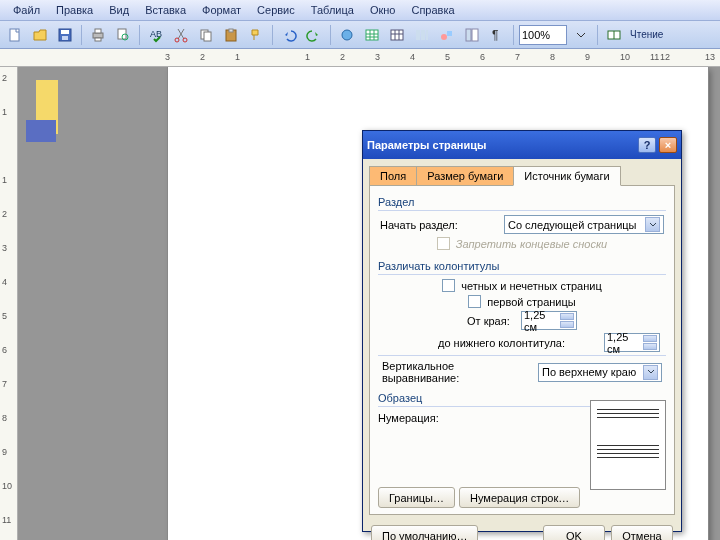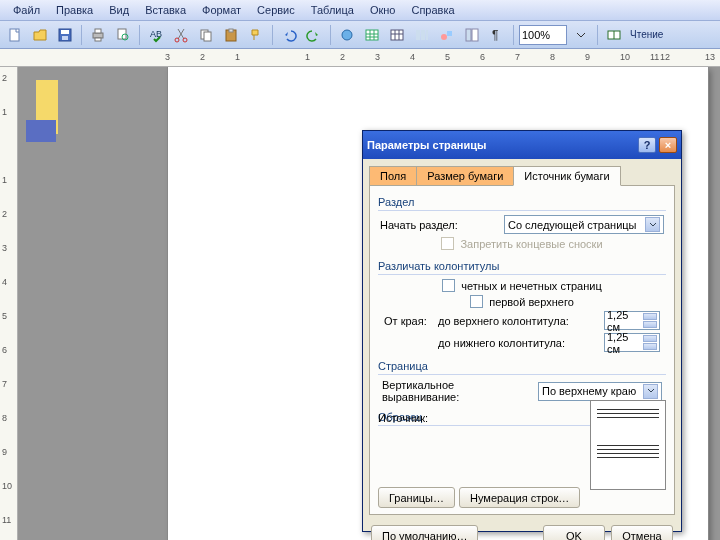--- a/index.html
+++ b/index.html
@@ -153,21 +153,21 @@
     border: 1px solid #aca899;
     background: #fcfcfa;
     padding: 6px 8px;
     height: 330px;
     position: relative;
   }
   .grpTitle { color: #18427b; margin: 4px 0 2px 0; }
   .grpLine { height:1px; background:#c9d5ee; margin-bottom:4px; }
   .row { display:flex; align-items:center; gap:6px; margin:3px 0;justify-content:center; }
   .lbl { color:#000; }
-  .lbl.dis { color:#aca899; }
+  .lbl.dis { color:#aca899;font-style:italic; }
   .combo {
     height:19px; border:1px solid #7f9db9; background:#fff;
     display:flex; align-items:center; padding:0 3px;
     justify-content:space-between;
   }
   .combo .arr {
     width:15px;height:15px;
     background:linear-gradient(#dce6f8,#b5c9ed);
     border:1px solid #9ab0d8;
     display:flex;align-items:center;justify-content:center;
@@ -432,63 +432,61 @@
     </div>
 
     <div class="grpTitle" style="margin-top:10px">Различать колонтитулы</div>
     <div class="grpLine"></div>
     <div class="row">
       <span class="chk"></span>
       <span class="lbl">четных и нечетных страниц</span>
     </div>
     <div class="row">
       <span class="chk"></span>
-      <span class="lbl">первой верхнего</span>
+      <span class="lbl">первой страницы</span>
     </div>
     <div class="row">
       <span class="lbl" style="width:48px">От края:</span>
-      <span class="lbl" style="width:160px">до верхнего колонтитула:</span>
       <div class="spin">
         <span>1,25 см</span>
         <span class="upd">
             <span class="ub"></span>
             <span class="ub"></span>
           </span>
       </div>
     </div>
     <div class="row">
       <span style="width:48px"></span>
       <span class="lbl" style="width:160px">до нижнего колонтитула:</span>
       <div class="spin">
         <span>1,25 см</span>
         <span class="upd">
             <span class="ub"></span>
             <span class="ub"></span>
           </span>
       </div>
     </div>
 
-    <div class="grpTitle" style="margin-top:8px">Страница</div>
     <div class="grpLine"></div>
     <div class="row">
       <span class="lbl" style="width:150px">Вертикальное выравнивание:</span>
       <div class="combo" style="width:124px">
         <span>По верхнему краю</span>
         <span class="arr">
             <svg viewBox="0 0 8 8">
               <path d="M1 2l3 3 3-3" fill="none" stroke="#345"></path>
             </svg>
           </span>
       </div>
     </div>
 
     <div class="grpTitle" style="margin-top:8px">Образец</div>
     <div class="grpLine"></div>
     <div style="position:absolute;left:8px;top:226px;">
-      <div class="lbl">Источник:</div>
+      <div class="lbl">Нумерация:</div>
     </div>
 
     <div class="preview">
       <div class="ln"></div>
         <div class="ln"></div>
         <div class="ln"></div>
       <div style="height:24px"></div>
       <div class="ln"></div>
         <div class="ln"></div>
         <div class="ln"></div>

